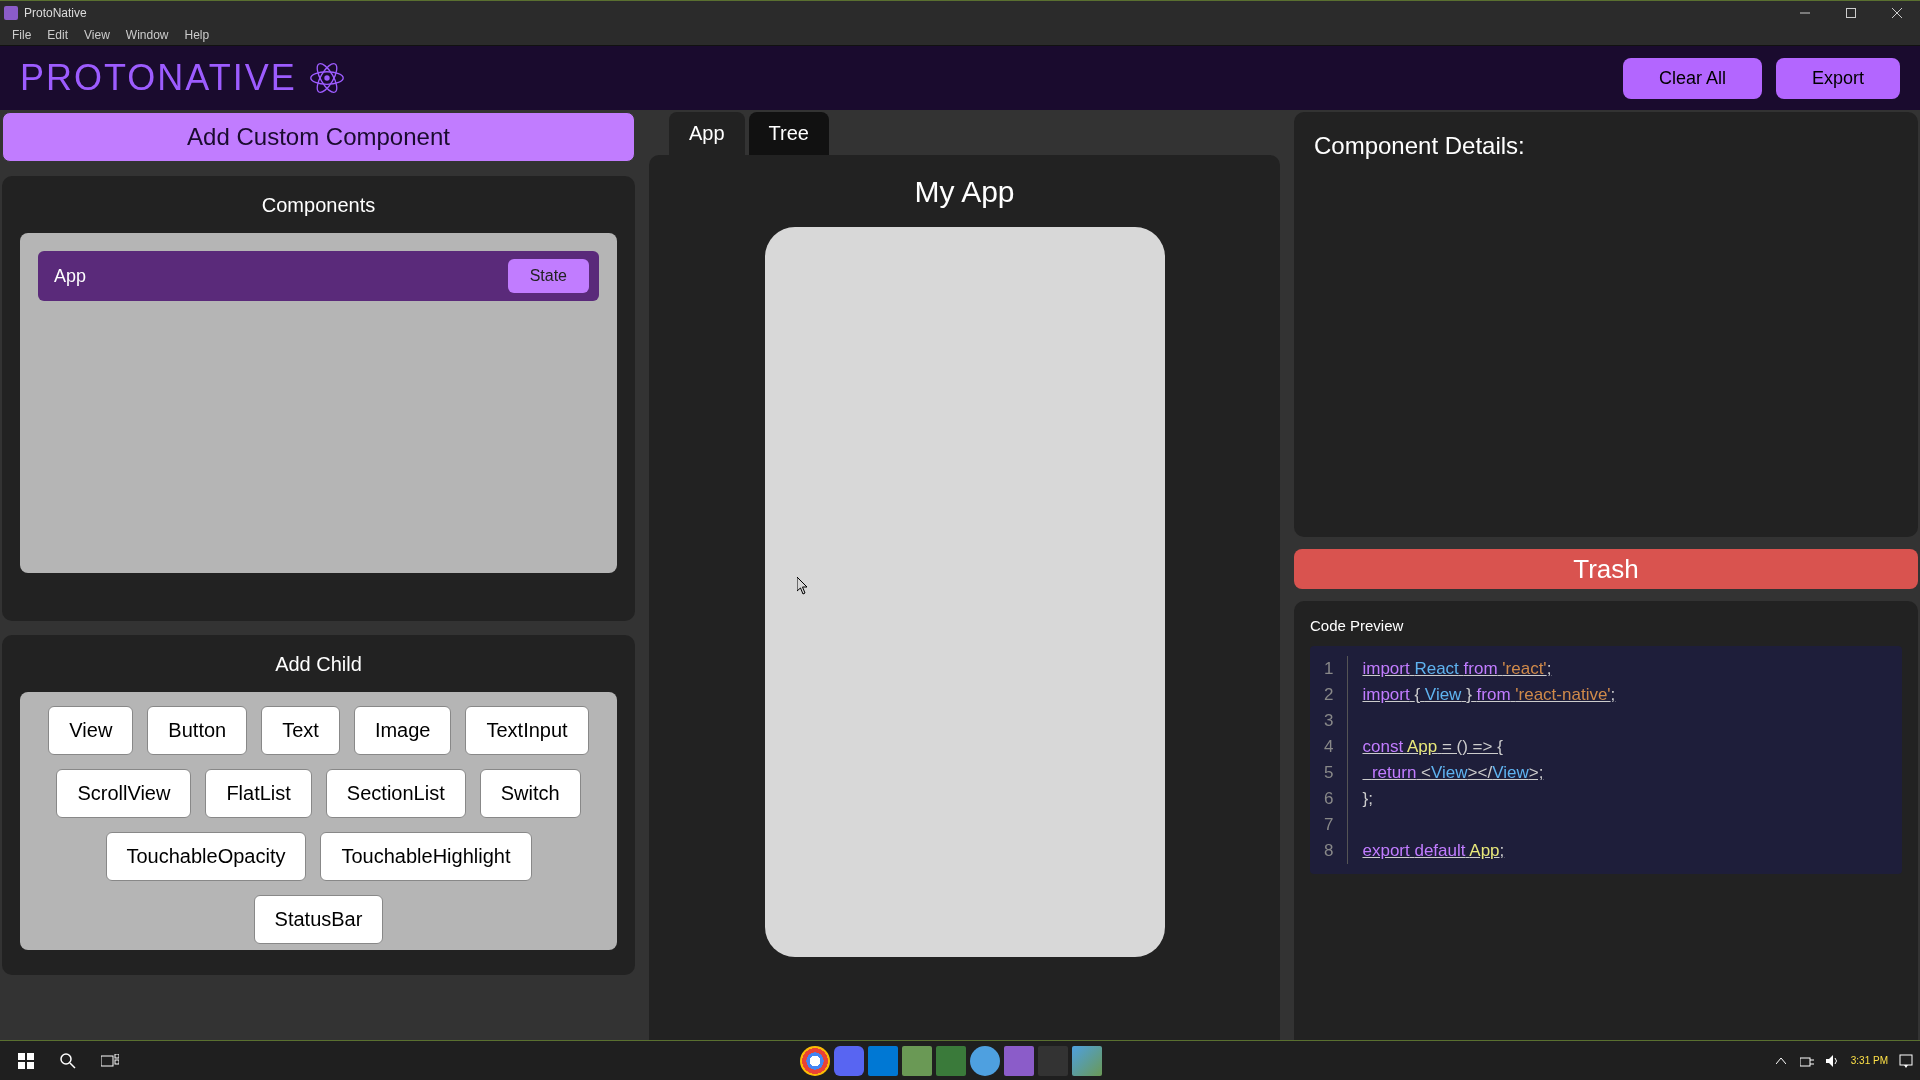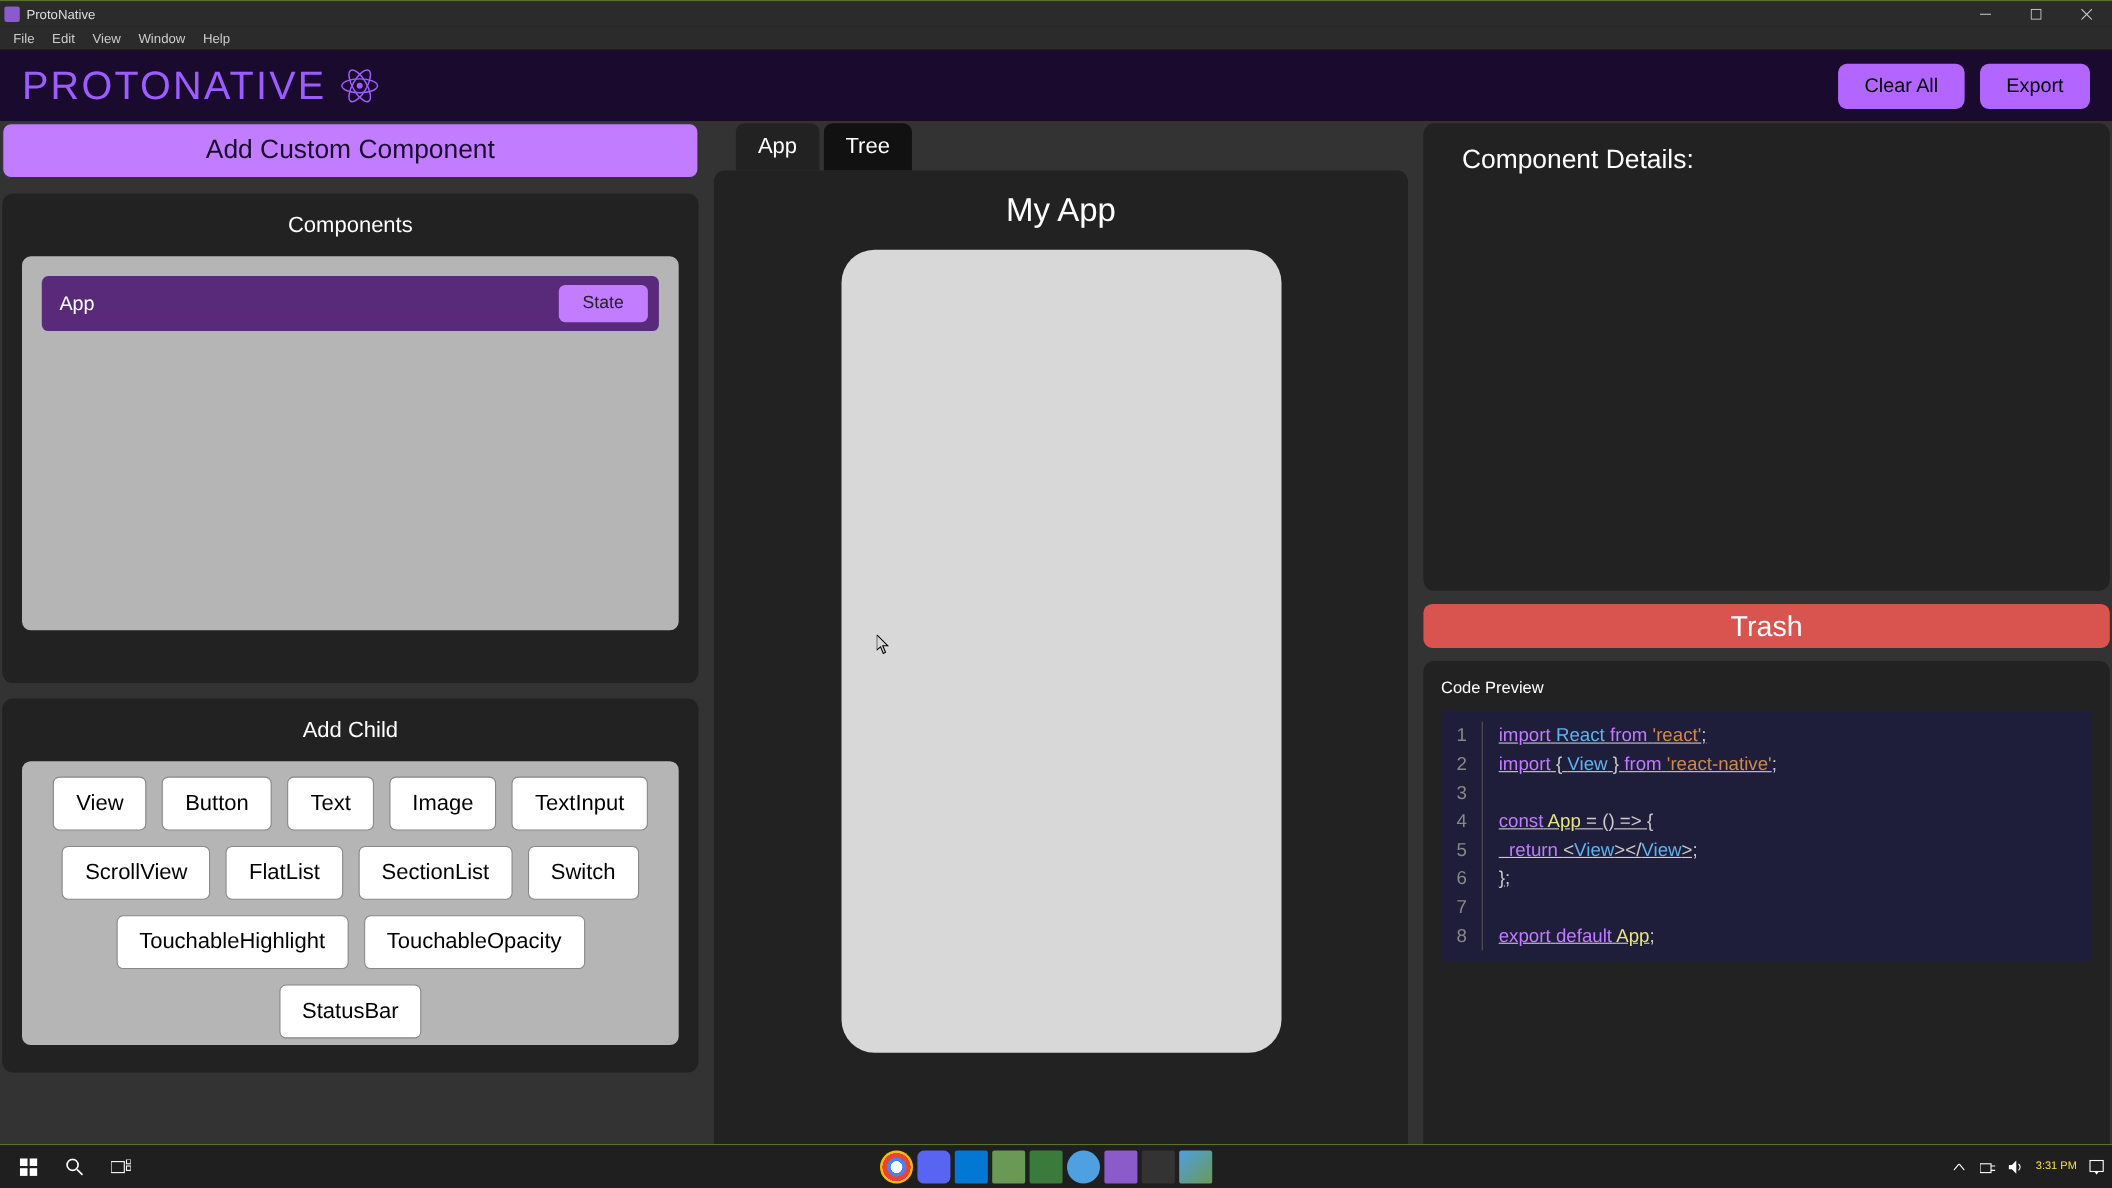--- a/index.html
+++ b/index.html
@@ -15,21 +15,21 @@
 
 .menubar { height: 22px; background: #2b2b2b; display: flex; align-items: center; padding-left: 4px; border-bottom: 1px solid #111; }
 .menu-item { color: #ccc; font-size: 12px; padding: 2px 8px; }
 
 .app-header { height: 64px; background: #1a0b2e; display: flex; align-items: center; justify-content: space-between; padding: 0 20px; }
 .logo-wrap { display: flex; align-items: center; gap: 12px; }
 .logo-text { color: #9d5cff; font-size: 36px; font-weight: 400; letter-spacing: 2px; font-family: "Segoe UI Light", Arial, sans-serif; }
 .logo-atom { width: 36px; height: 36px; position: relative; }
 .logo-atom svg { width: 100%; height: 100%; }
 .header-buttons { display: flex; gap: 14px; }
-.hbtn { background: #b366ff; color: #000; border: none; border-radius: 8px; padding: 10px 24px; font-size: 18px; font-weight: 500; cursor: pointer; }
+.hbtn { background: #b366ff; color: #000; border: none; border-radius: 8px; padding: 10px 36px; font-size: 18px; font-weight: 500; cursor: pointer; }
 
 .main-area { height: 970px; background: #333; padding: 2px; display: flex; gap: 14px; }
 
 .col-left { width: 634px; display: flex; flex-direction: column; gap: 14px; }
 .btn-add-custom { background: #c17cff; color: #1a0b2e; border: 1px solid #333; border-radius: 8px; height: 50px; font-size: 24px; font-weight: 400; cursor: pointer; }
 .panel { background: #222; border-radius: 10px; padding: 18px; }
 .panel-title { color: #fff; font-size: 20px; font-weight: 400; text-align: center; margin-bottom: 16px; }
 .components-panel { height: 445px; }
 .components-inner { background: #b5b5b5; border-radius: 8px; height: 340px; padding: 18px; }
 .comp-row { background: #5a2a7a; border-radius: 6px; height: 50px; display: flex; align-items: center; justify-content: space-between; padding: 0 10px 0 16px; }
@@ -44,21 +44,21 @@
 .tabs { display: flex; gap: 4px; margin-left: 20px; }
 .tab { background: #111; color: #fff; border-radius: 8px 8px 0 0; padding: 10px 20px; font-size: 20px; cursor: pointer; }
 .tab.active { background: #222; }
 .canvas-panel { background: #222; border-radius: 10px; flex: 1; padding: 20px; display: flex; flex-direction: column; align-items: center; }
 .canvas-title { color: #fff; font-size: 30px; font-weight: 400; margin-bottom: 18px; }
 .phone { width: 400px; height: 730px; background: #d8d8d8; border-radius: 30px; position: relative; }
 .cursor { position: absolute; left: 32px; top: 350px; font-size: 14px; color: #000; }
 
 .col-right { width: 625px; display: flex; flex-direction: column; gap: 12px; }
 .details-panel { background: #222; border-radius: 10px; height: 425px; padding: 20px; }
-.details-title { color: #fff; font-size: 24px; font-weight: 400; margin-left: 15px; }
+.details-title { color: #fff; font-size: 24px; font-weight: 400; }
 .trash-btn { background: #d9534f; color: #fff; border: none; border-radius: 8px; height: 40px; font-size: 26px; cursor: pointer; }
 .code-panel { background: #222; border-radius: 10px; flex: 1; padding: 16px; }
 .code-title { color: #fff; font-size: 15px; margin-bottom: 12px; }
 .code-editor { background: #1e1e3a; border-radius: 4px; padding: 10px 0; font-family: "Consolas", monospace; font-size: 17px; line-height: 26px; display: flex; }
 .gutter { color: #888; text-align: right; padding: 0 14px; border-right: 1px solid #555; }
 .gutter div { height: 26px; }
 .code-lines { padding-left: 14px; }
 .code-lines div { height: 26px; white-space: pre; color: #ccc; text-decoration: underline; }
 .tk-kw { color: #c17cff; }
 .tk-var { color: #5fb3f0; }
@@ -148,22 +148,22 @@
       <div class="addchild-inner">
         <button class="child-btn">View</button>
         <button class="child-btn">Button</button>
         <button class="child-btn">Text</button>
         <button class="child-btn">Image</button>
         <button class="child-btn">TextInput</button>
         <button class="child-btn">ScrollView</button>
         <button class="child-btn">FlatList</button>
         <button class="child-btn">SectionList</button>
         <button class="child-btn">Switch</button>
+        <button class="child-btn">TouchableOpacity</button>
         <button class="child-btn">TouchableHighlight</button>
-        <button class="child-btn">TouchableOpacity</button>
         <button class="child-btn">StatusBar</button>
       </div>
     </div>
   </div>
 
   <div class="col-mid">
     <div class="tabs">
       <div class="tab active">App</div>
       <div class="tab">Tree</div>
     </div>

